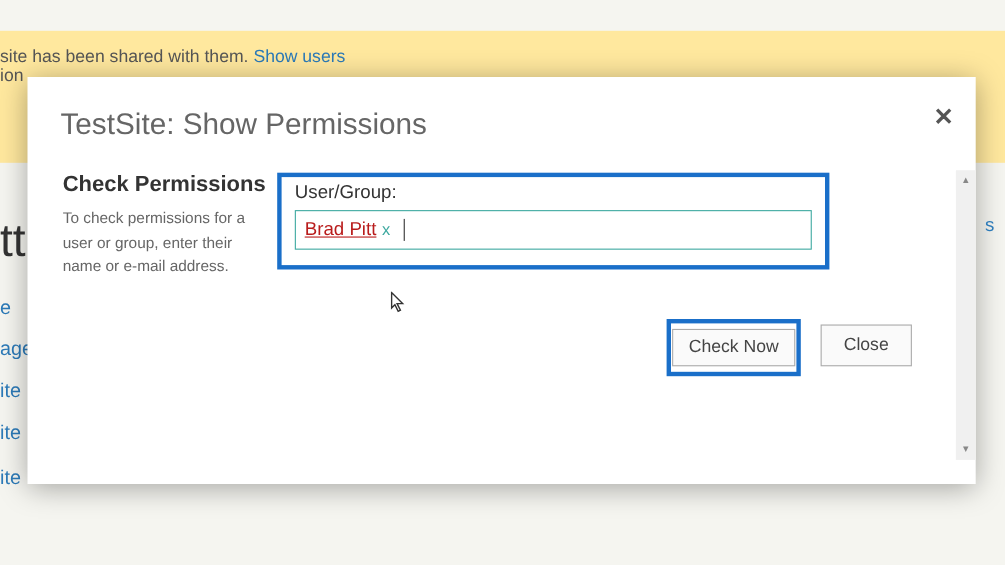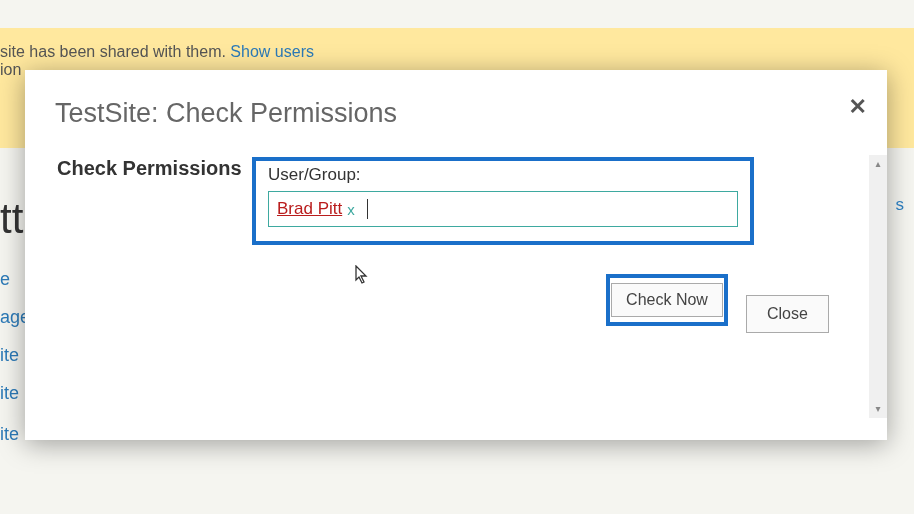--- a/index.html
+++ b/index.html
@@ -142,21 +142,21 @@
       border: 1px solid #aaa;
       background: #fafafa;
       padding: 9px 20px;
       font-size: 16px;
       color: #444;
       cursor: pointer;
     }
     .check-now-wrapper {
       position: absolute;
       border: 4px solid #1a6fc9;
-      top: 204px;
+      top: 220px;
       left: 581px;
       width: 122px;
       height: 52px;
       box-sizing: border-box;
       display: flex;
       align-items: center;
       justify-content: center;
     }
     .close-btn {
       position: absolute;
@@ -201,26 +201,27 @@
 </div>
 
 <div class="bg-big">tt</div>
 <div class="bg-links" style="top:260px">e</div>
 <div class="bg-links" style="top:298px">age</div>
 <div class="bg-links" style="top:336px">ite</div>
 <div class="bg-links" style="top:374px">ite</div>
 <div class="bg-links" style="top:415px">ite</div>
 
 <div class="overlay">
-  <div class="dialog-title">TestSite: Check Permissions</div>
+  <div class="dialog-title">TestSite: Show Permissions</div>
   <div class="close-x">✕</div>
 
   <div class="content">
     <div class="left-col">
       <h3>Check Permissions</h3>
+      <p>To check permissions for a user or group, enter their name or e-mail address.</p>
     </div>
     <div class="right-col">
       <div class="highlight-box">
         <div class="label">User/Group:</div>
         <div class="input-box">
           <span class="chip">Brad Pitt</span>
           <span class="chip-x">x</span>
           <span class="cursor-line"></span>
         </div>
       </div>

